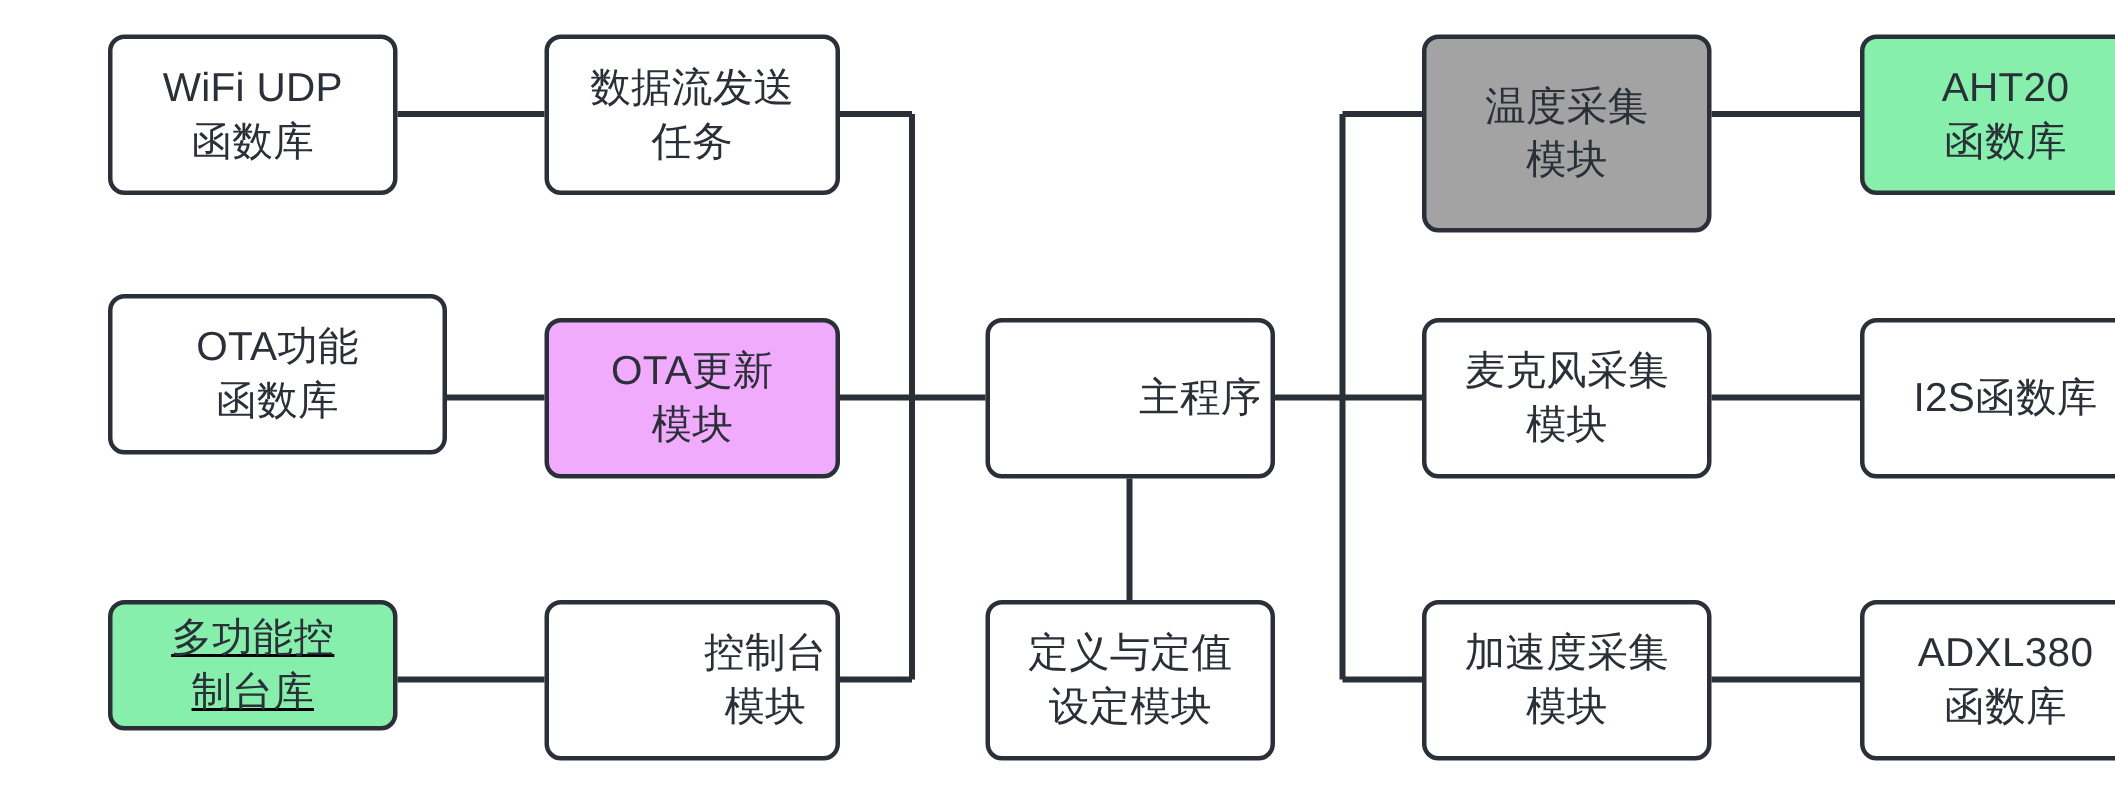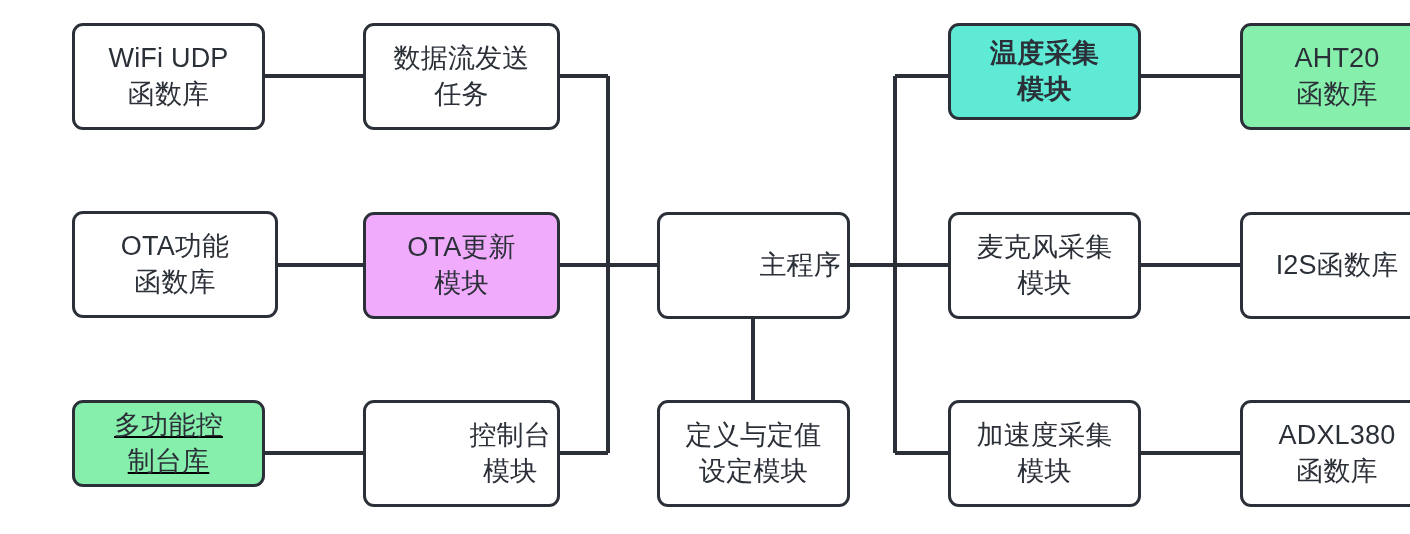--- a/index.html
+++ b/index.html
@@ -75,21 +75,21 @@
   </svg>
 
   <div class="node" style="left: 24px; top: 23px; width: 193px; height: 107px; border-color: rgb(43, 48, 56); background: rgb(255, 255, 255);">
     <span class="node-label">WiFi UDP
 函数库</span>
   </div>
   <div class="node" style="left: 315px; top: 23px; width: 197px; height: 107px; border-color: rgb(43, 48, 56); background: rgb(255, 255, 255);">
     <span class="node-label">数据流发送
 任务</span>
   </div>
-  <div class="node" style="left: 24px; top: 211px; width: 206px; height: 107px; border-color: rgb(43, 48, 56); background: rgb(255, 255, 255);">
+  <div class="node" style="left: 24px; top: 196px; width: 226px; height: 107px; border-color: rgb(43, 48, 56); background: rgb(255, 255, 255);">
     <span class="node-label">OTA功能
 函数库</span>
   </div>
   <div class="node" style="left: 315px; top: 212px; width: 197px; height: 107px; border-color: rgb(43, 48, 56); background: #f0abfc;">
     <span class="node-label">OTA更新
 模块</span>
   </div>
   <div class="node" style="left: 24px; top: 400px; width: 193px; height: 87px; border-color: rgb(43, 48, 56); background: #86efac; text-decoration: underline;">
     <span class="node-label">多功能控
 制台库</span>
@@ -98,21 +98,21 @@
     <span class="node-label">控制台
 模块</span>
   </div>
   <div class="node" style="left: 609px; top: 212px; width: 193px; height: 107px; border-color: rgb(43, 48, 56); background: rgb(255, 255, 255); justify-content: flex-end;">
     <span class="node-label">主程序</span>
   </div>
   <div class="node" style="left: 609px; top: 400px; width: 193px; height: 107px; border-color: rgb(43, 48, 56); background: rgb(255, 255, 255);">
     <span class="node-label">定义与定值
 设定模块</span>
   </div>
-  <div class="node" style="left: 900px; top: 23px; width: 193px; height: 97px; border-color: rgb(43, 48, 56); background: #5eead4; font-weight: bold;">
+  <div class="node" style="left: 900px; top: 23px; width: 193px; height: 132px; border-color: rgb(43, 48, 56); background: #a3a3a3;">
     <span class="node-label">温度采集
 模块</span>
   </div>
   <div class="node" style="left: 1192px; top: 23px; width: 194px; height: 107px; border-color: rgb(43, 48, 56); background: #86efac;">
     <span class="node-label">AHT20
 函数库</span>
   </div>
   <div class="node" style="left: 900px; top: 212px; width: 193px; height: 107px; border-color: rgb(43, 48, 56); background: rgb(255, 255, 255);">
     <span class="node-label">麦克风采集
 模块</span>

